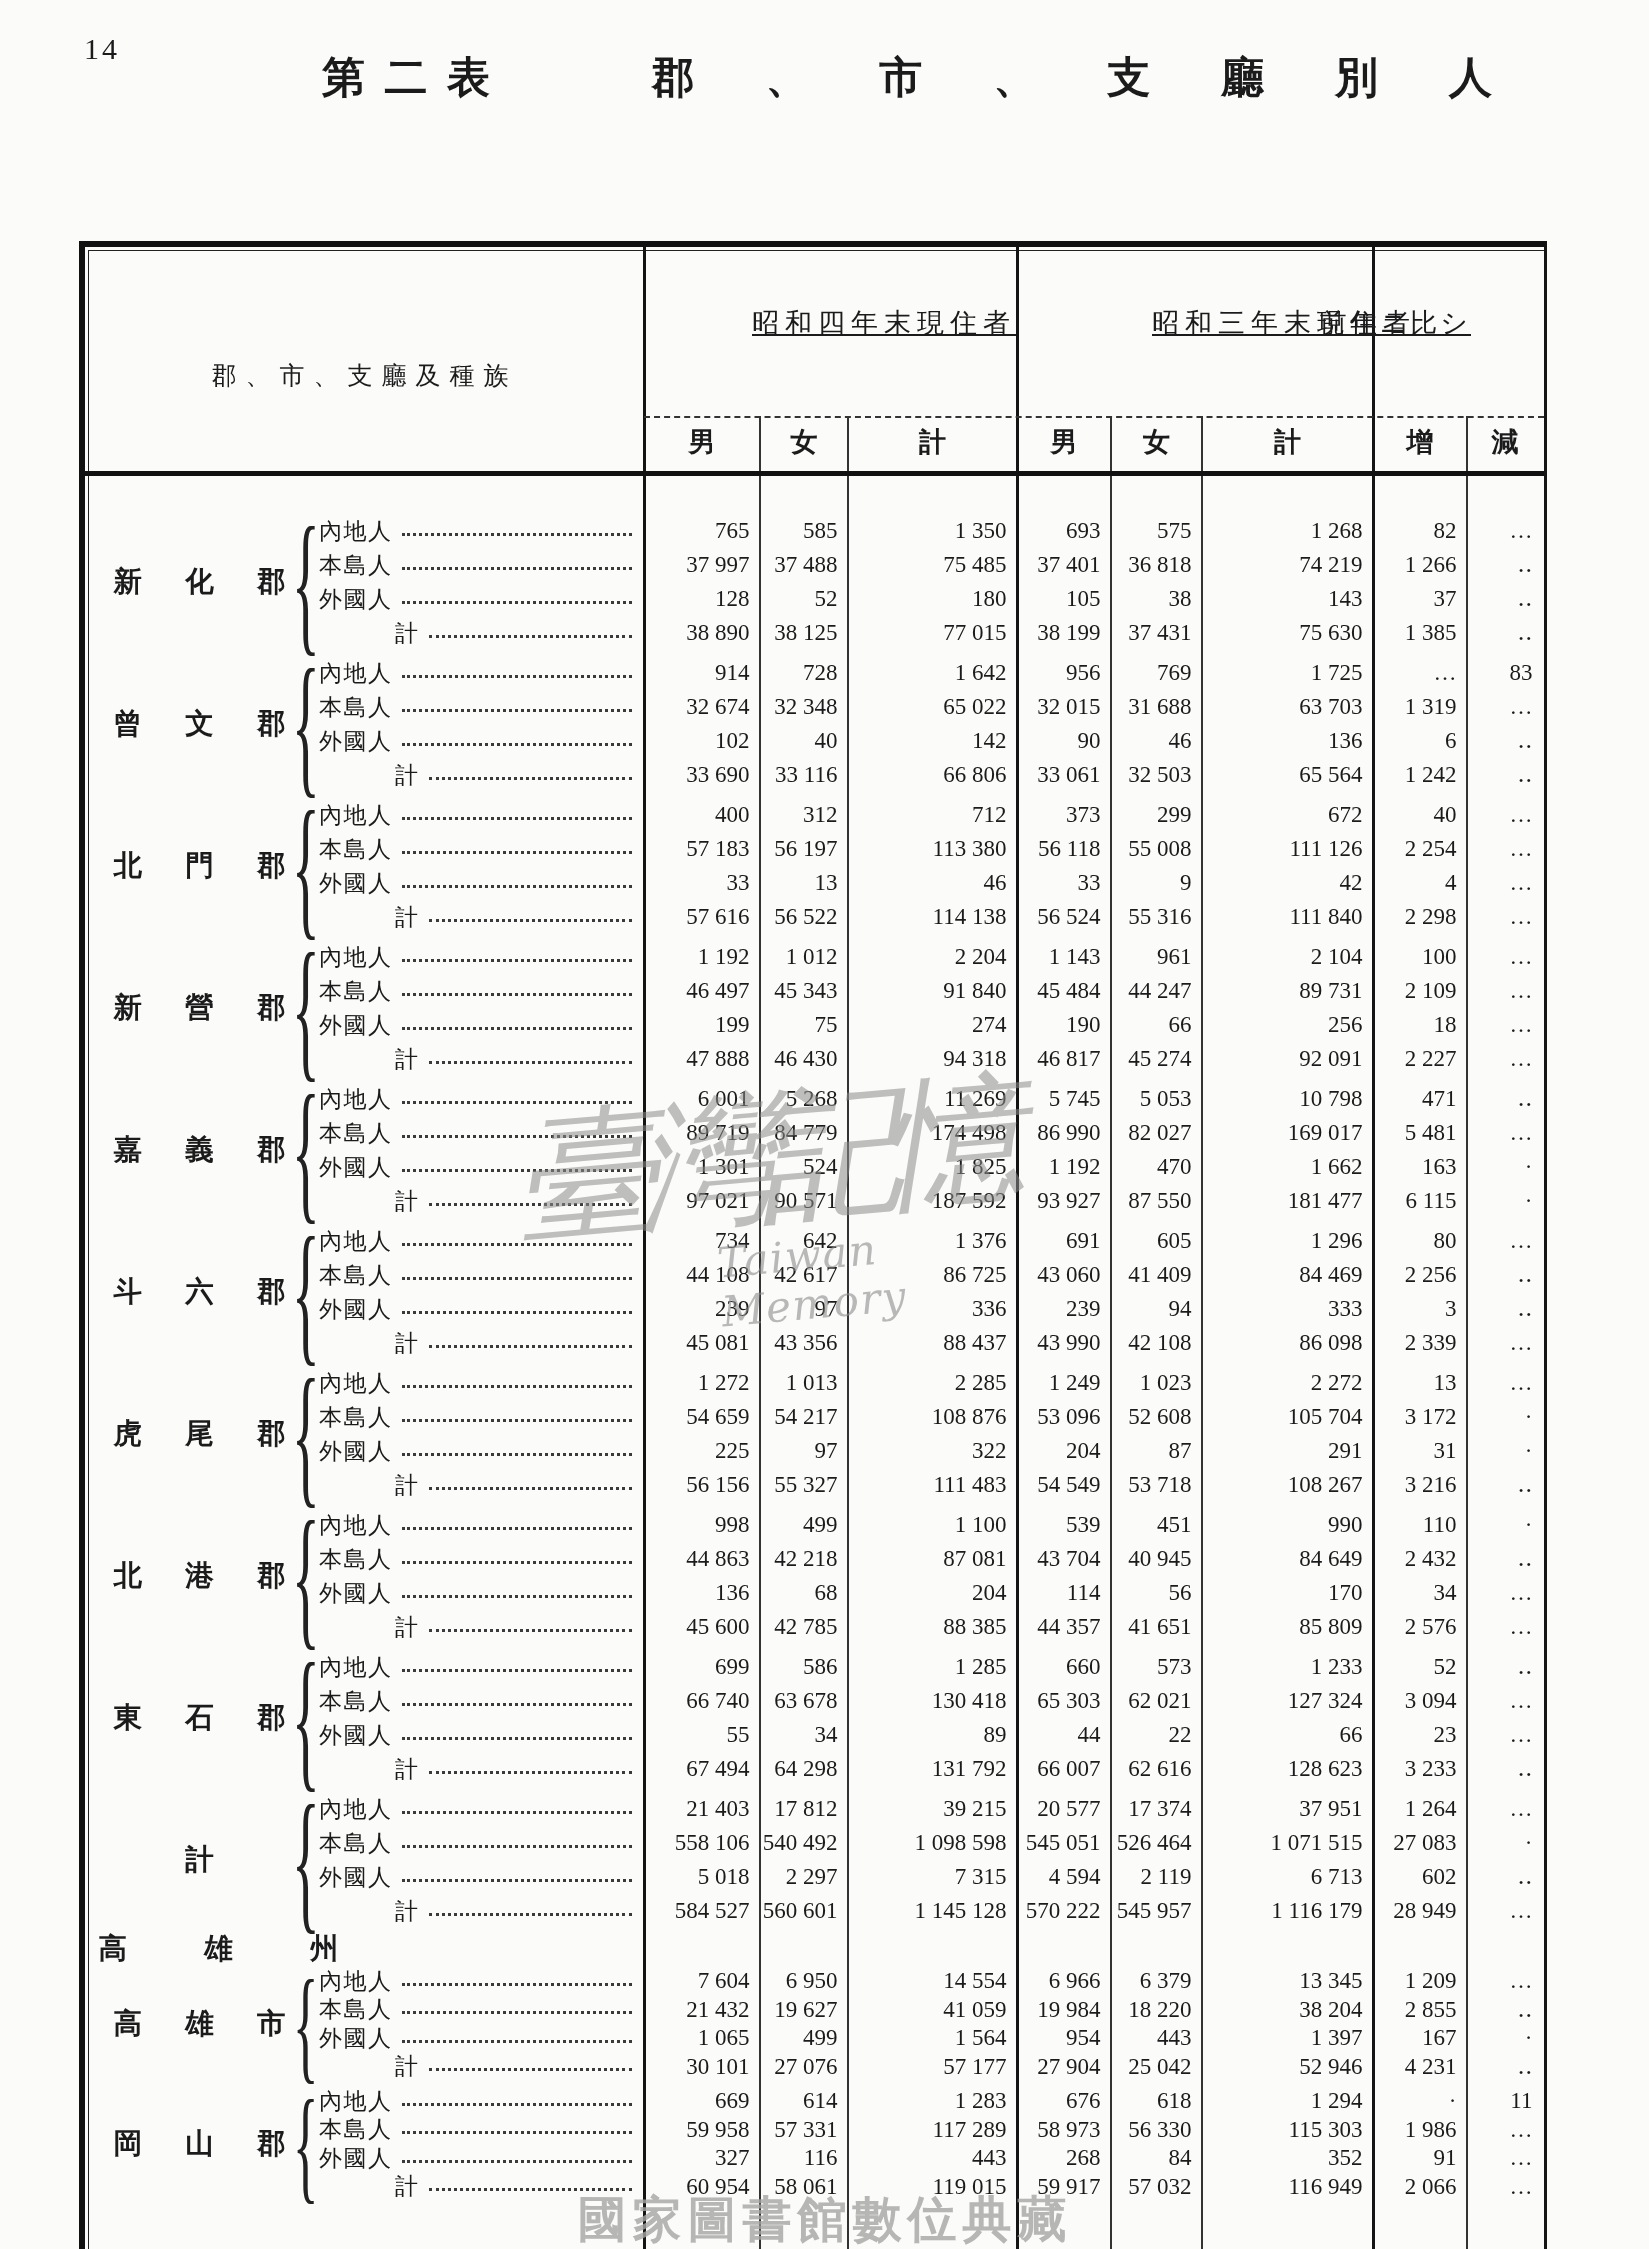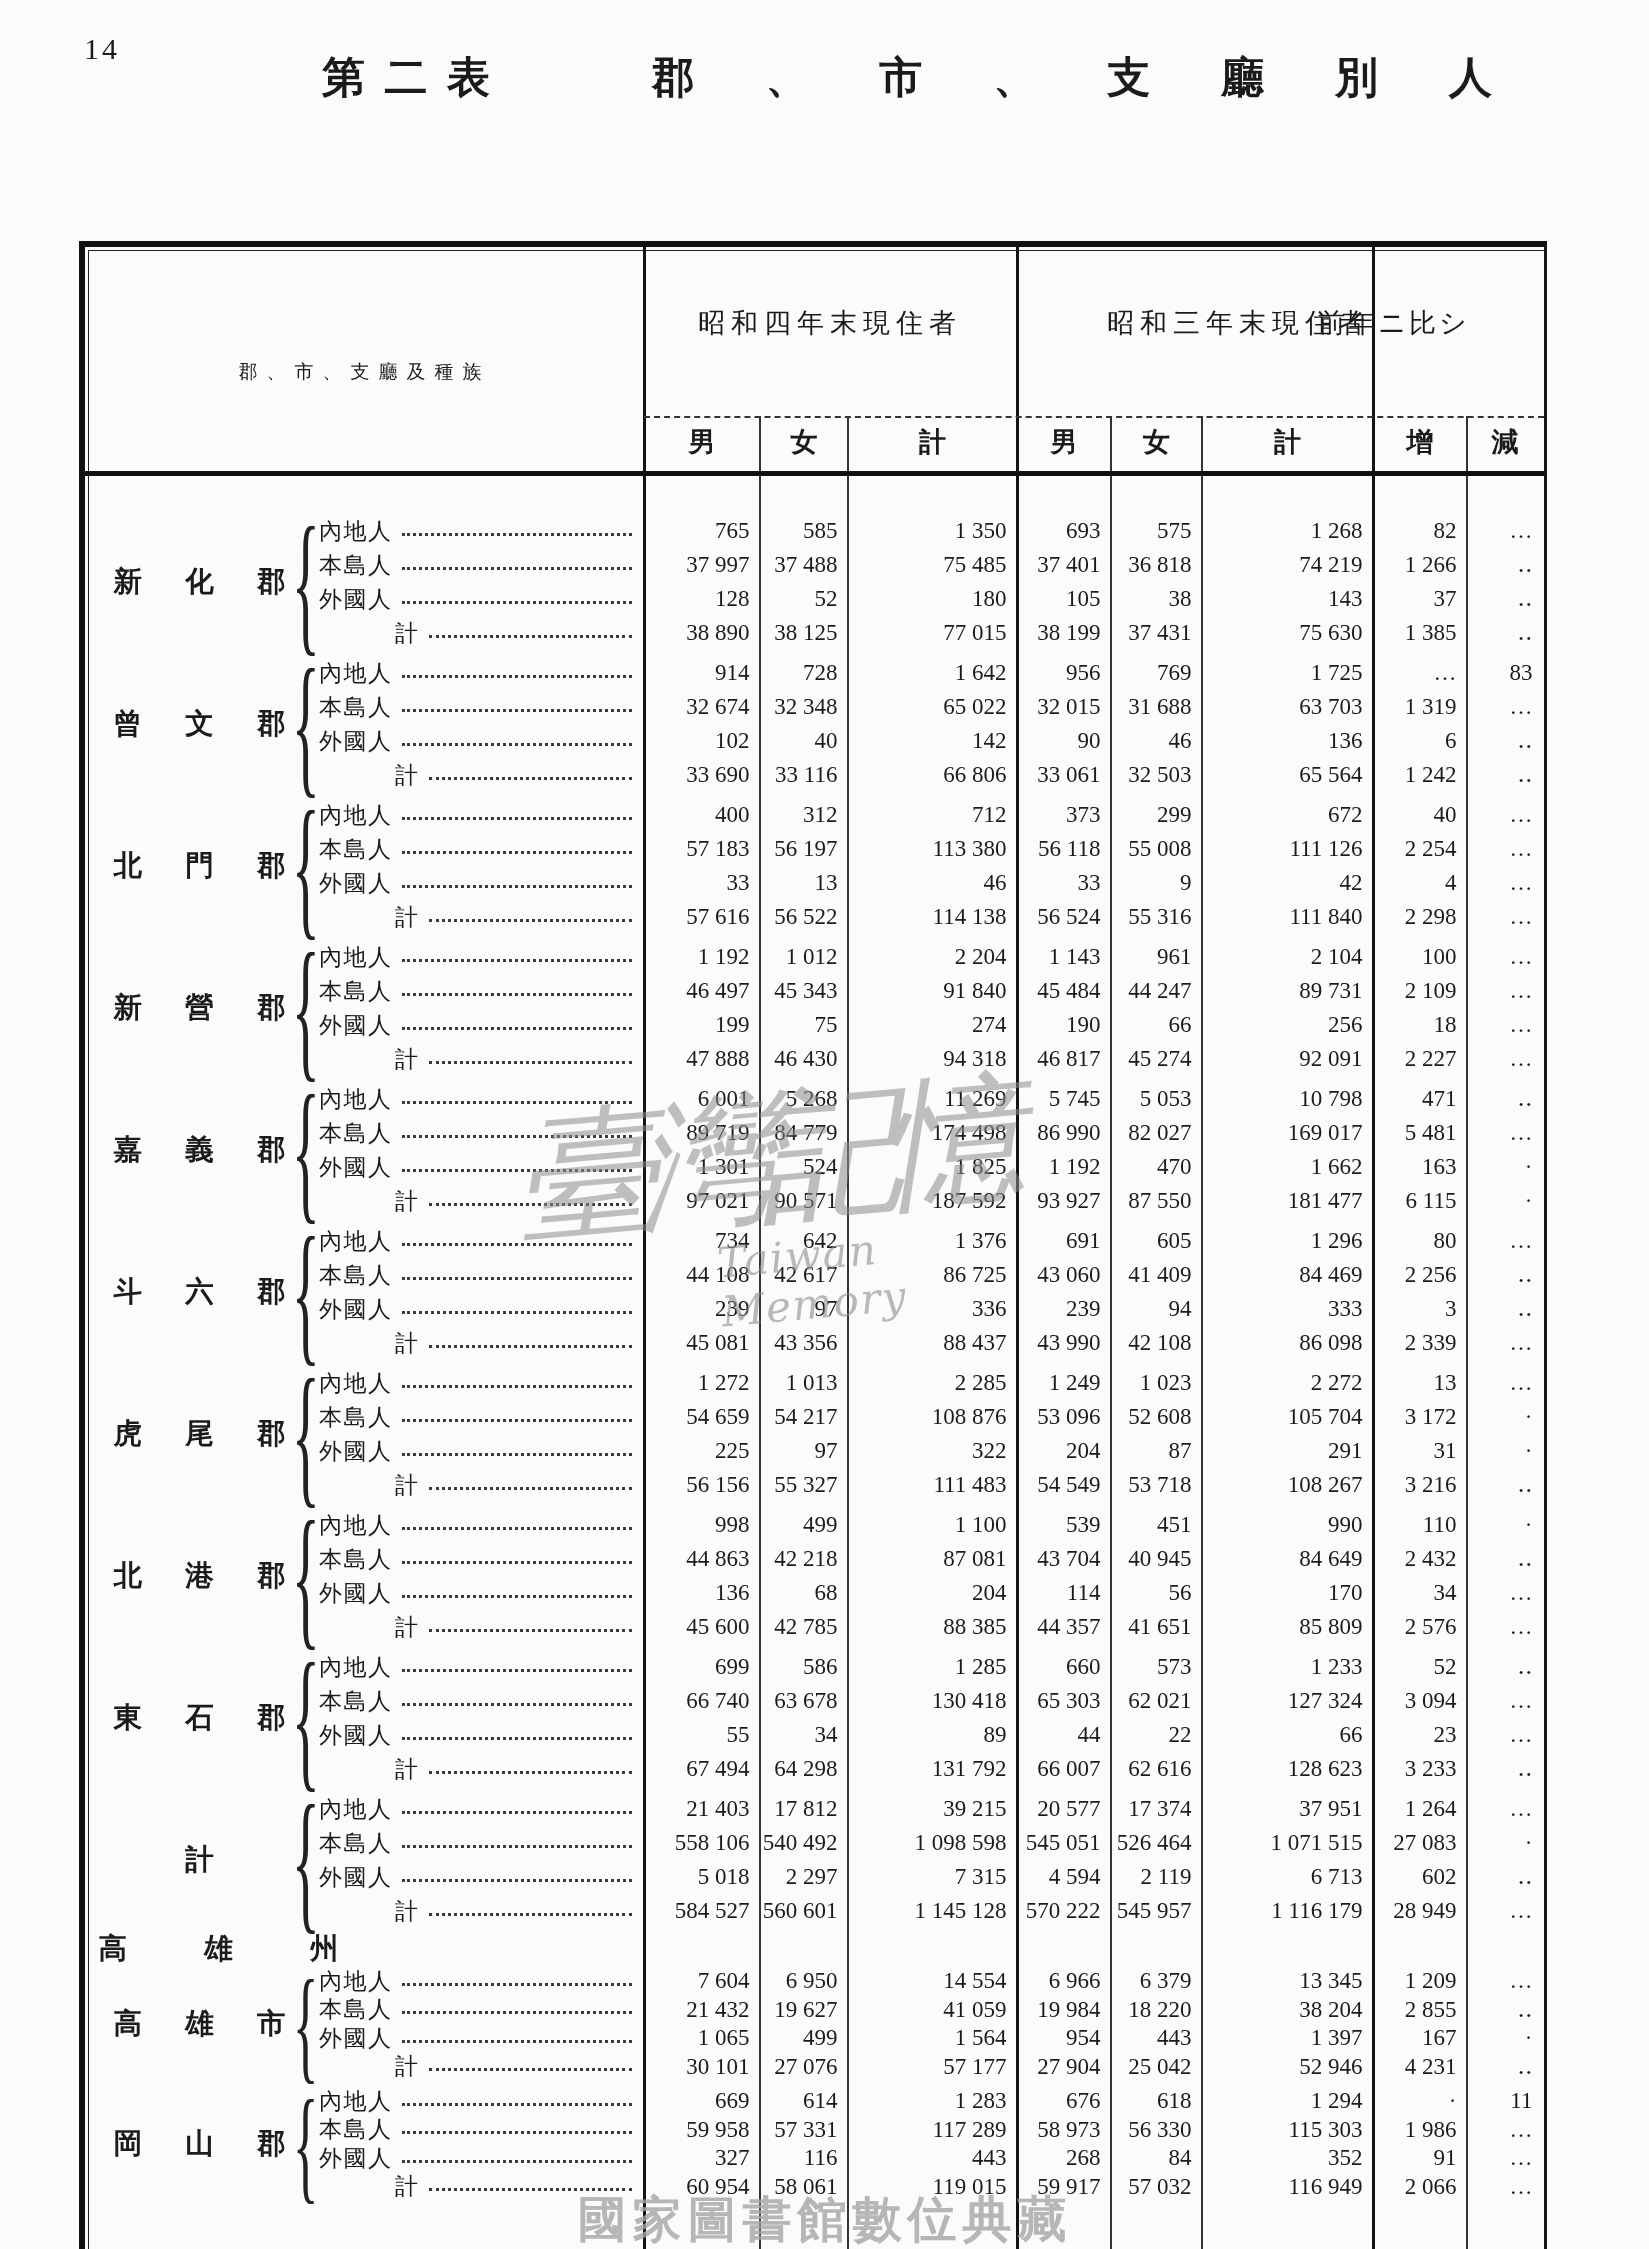--- a/index.html
+++ b/index.html
@@ -26,22 +26,22 @@
   .v-c2{left:762px;}
   .v-g1{left:931px;}
   .v-c4{left:1025px;}
   .v-c5{left:1116px;}
   .v-g2{left:1287px;}
   .v-c7{left:1381px;}
   .hline-dashed{position:absolute;left:559px;right:0;top:169px;border-top:2.2px dashed #333;}
   .hline-heavy{position:absolute;left:0;right:0;top:224px;height:4.5px;background:#111;}
   
   .stub-header{position:absolute;left:0;top:112px;width:559px;text-align:center;
-       font-size:19px;letter-spacing:9px;}
-  .group-label{position:absolute;top:58px;text-align:center;font-size:27px;letter-spacing:6px;}
+       font-size:25px;letter-spacing:9px;}
+  .group-label{position:absolute;top:58px;text-align:right;font-size:27px;letter-spacing:6px;text-decoration:underline;}
   .g1{left:559px;width:372px;}
   .g2{left:977px;width:354px;}
   .g3{left:1232px;width:154px;letter-spacing:3px;}
   .subheader{position:absolute;left:0;top:177px;right:0;display:grid;
        grid-template-columns:559px 116px 88px 169px 94px 91px 171px 94px 76px;}
   .subheader div{text-align:center;font-size:27px;font-weight:bold;}
   
   .table-body{position:absolute;left:0;top:267px;right:0;}
   .block{display:grid;
        grid-template-columns:210px 21px 328px 116px 88px 169px 94px 91px 171px 94px 76px;

